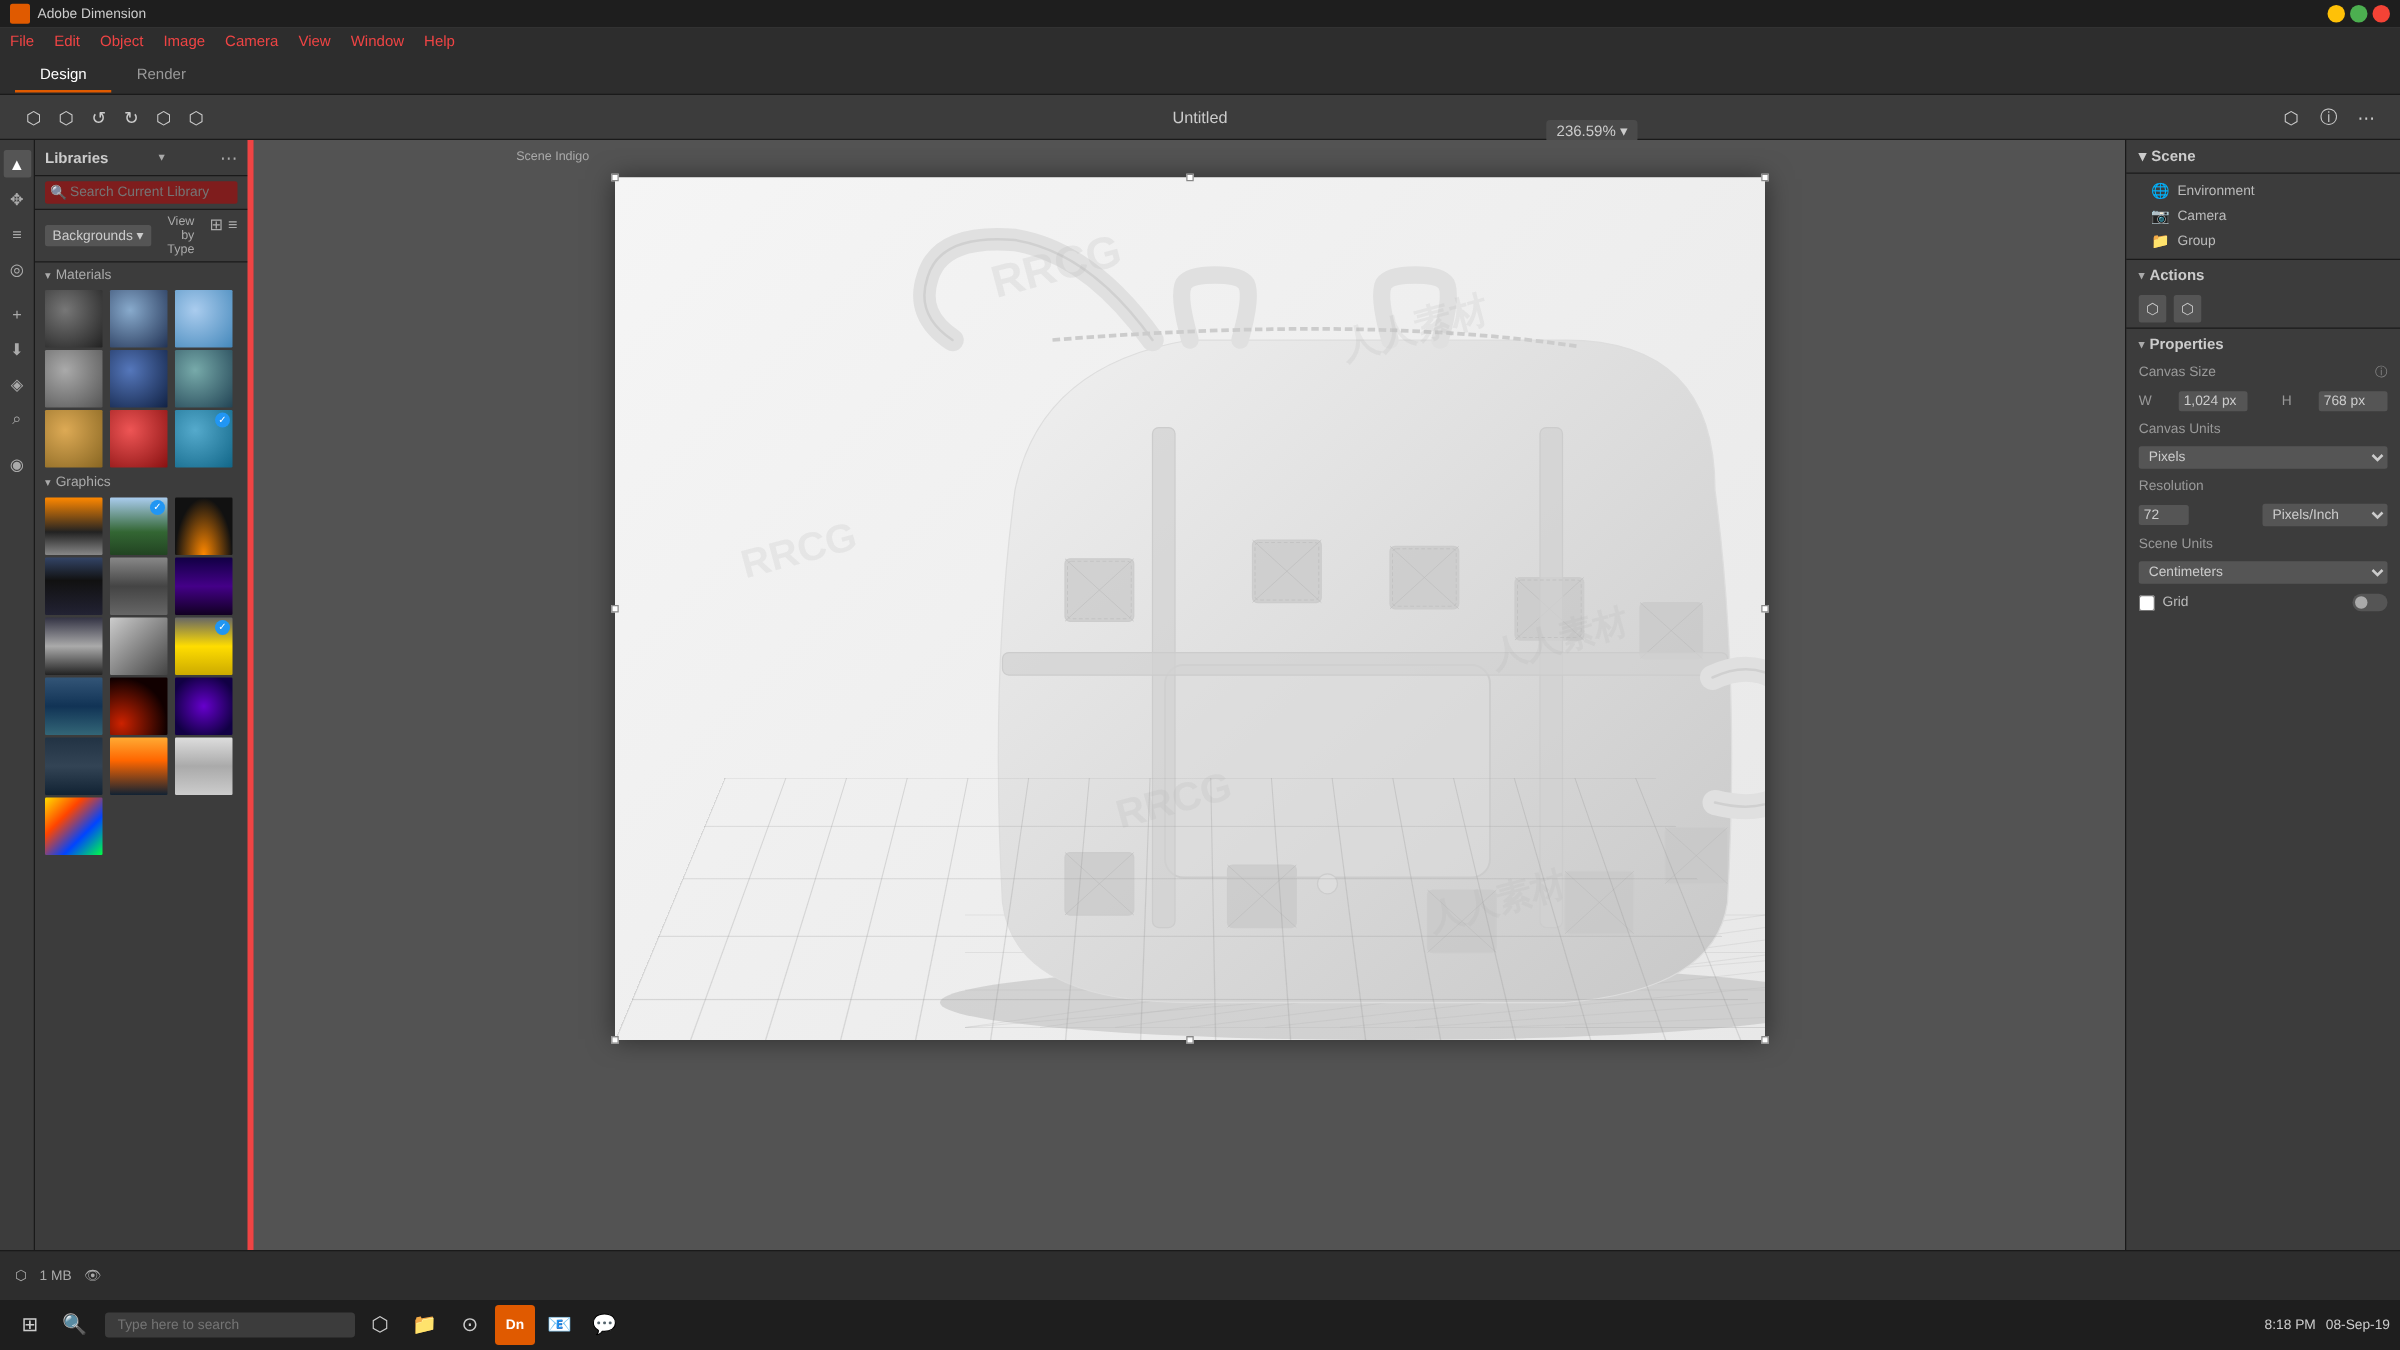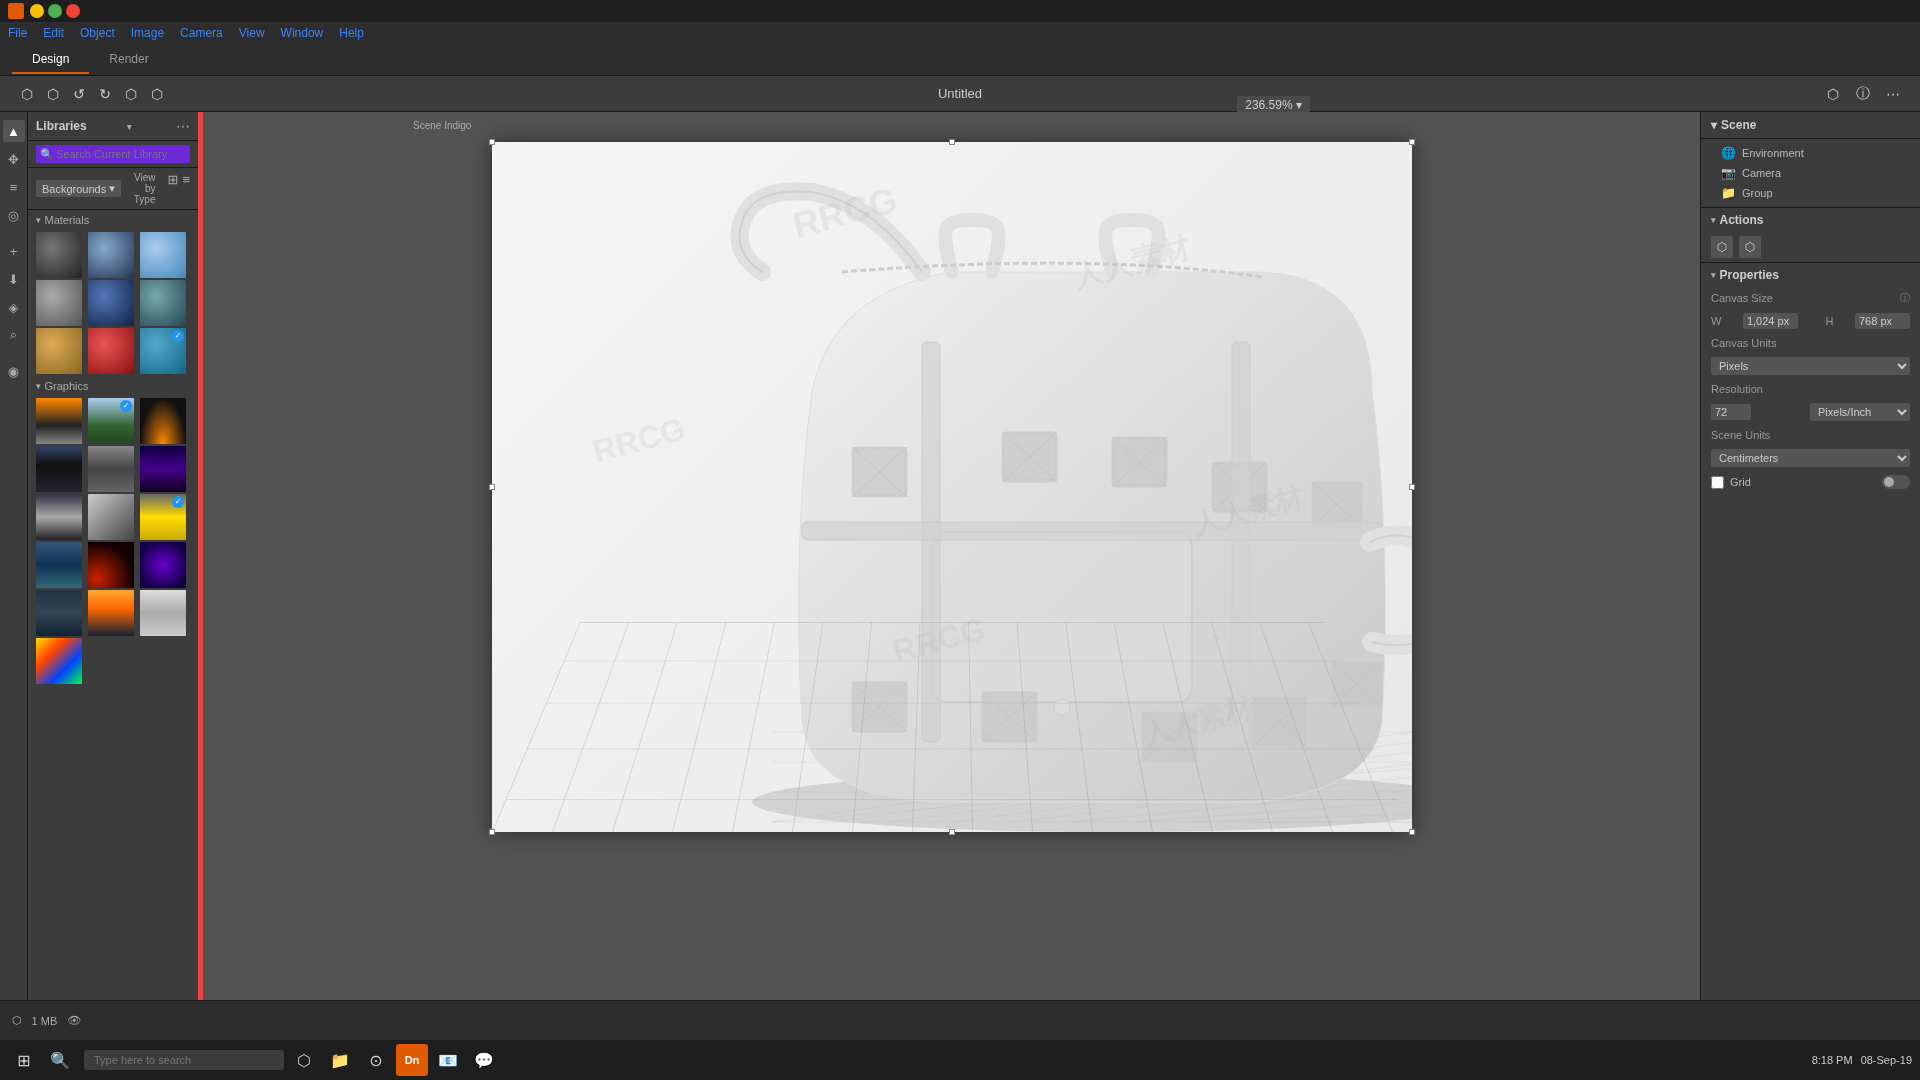--- a/index.html
+++ b/index.html
@@ -23,21 +23,21 @@
     #title-bar .win-btn.maximize { background: #4caf50; }
     #title-bar .win-btn.close { background: #f44336; }
 
     
     #menu-bar {
       height: 22px;
       background: #2d2d2d;
       display: flex;
       align-items: center;
       padding: 0 8px;
-      color: #3b82f6;
+      color: #ef4444;
       font-size: 12px;
       gap: 16px;
     }
     #menu-bar span { cursor: pointer; }
 
     
     #tab-bar {
       height: 32px;
       background: #2d2d2d;
       display: flex;
@@ -161,21 +161,21 @@
       font-weight: 600;
     }
     #libraries-header .lib-arrow { color: #aaa; font-size: 10px; }
     #lib-search {
       padding: 4px 8px;
       border-bottom: 1px solid #1a1a1a;
       position: relative;
     }
     #lib-search input {
       width: 100%;
-      background: #6d28d9;
+      background: #7f1d1d;
       border: none;
       color: #ccc;
       font-size: 11px;
       padding: 3px 6px 3px 20px;
       border-radius: 2px;
       outline: none;
     }
     #lib-search .search-icon { position: absolute; left: 12px; top: 50%; transform: translateY(-50%); color: #aaa; font-size: 11px; }
     #lib-filter {
       padding: 4px 8px;
@@ -545,20 +545,21 @@
       background-size: 60px 60px;
       transform: perspective(400px) rotateX(20deg);
       transform-origin: bottom;
     }
   </style>
 </head>
 <body>
 
 <div id="title-bar">
   <span class="app-icon"></span>
+  <span class="title-text">Adobe Dimension</span>
   <div class="window-controls">
     <span class="win-btn minimize"></span>
     <span class="win-btn maximize"></span>
     <span class="win-btn close"></span>
   </div>
 </div>
 
 <div id="menu-bar">
   <span>File</span>
   <span>Edit</span>

